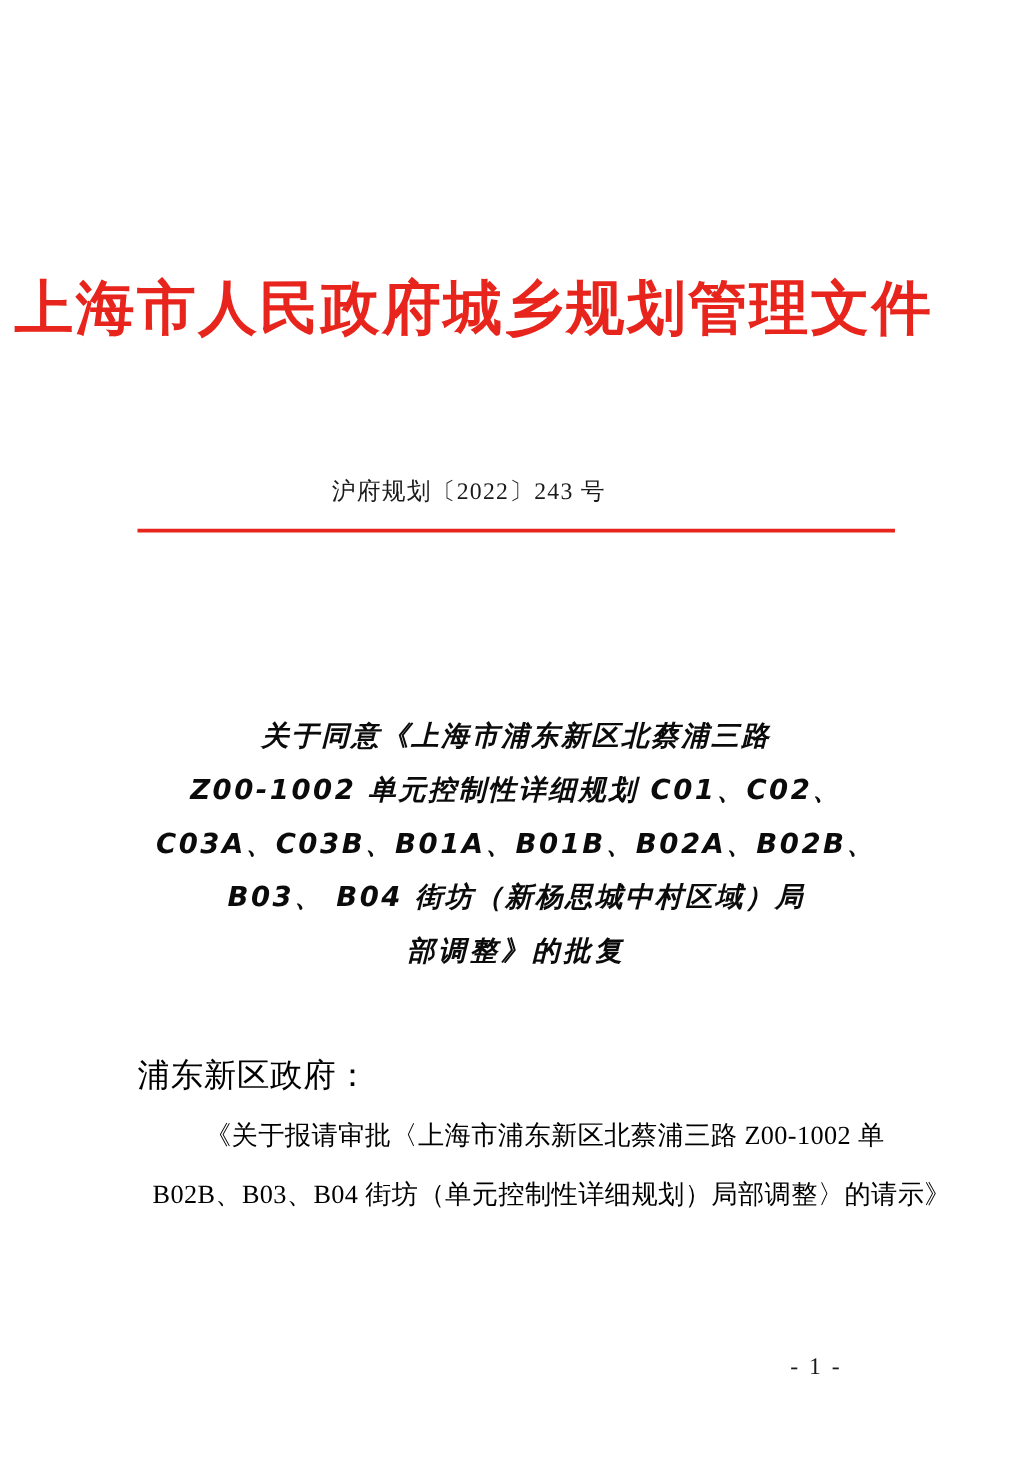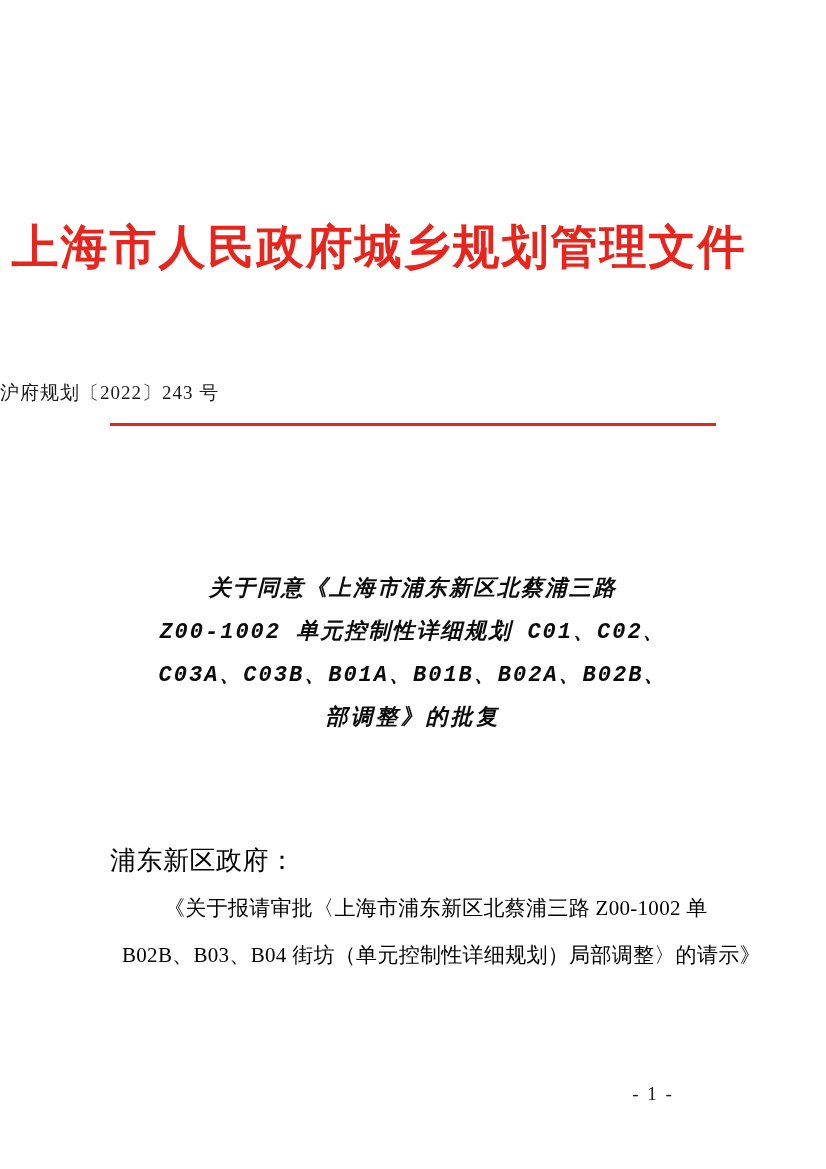--- a/index.html
+++ b/index.html
@@ -39,21 +39,21 @@
     line-height: 1.25;
     white-space: nowrap;
   }
 
   
   .docnum-wrap {
     position: absolute;
     top: 380px;
     left: 0;
     width: 750px;
-    text-align: left;
+    text-align: center;
   }
   .docnum {
     font-family: "Liberation Serif", serif;
     font-size: 19px;
     color: #1a1a1a;
     letter-spacing: 1px;
   }
 
   
   .red-rule {
@@ -76,21 +76,20 @@
     font-size: 22px;
     font-weight: bold;
     font-style: italic;
     line-height: 43px;
     letter-spacing: 2px;
     color: #0b0b0b;
   }
   .doc-title .ln {
     display: block;
     white-space: nowrap;
-    font-family: Liberation Mono, monospace;
   }
   .doc-title .ln.last {
     letter-spacing: 3px;
   }
 
   
   .salutation {
     position: absolute;
     top: 840px;
     left: 110px;
@@ -144,20 +143,21 @@
   <div class="docnum-wrap">
     <span class="docnum">沪府规划〔2022〕243 号</span>
   </div>
 
   <div class="red-rule"></div>
 
   <div class="doc-title">
     <span class="ln">关于同意《上海市浦东新区北蔡浦三路</span>
     <span class="ln">Z00-1002 单元控制性详细规划 C01、C02、</span>
     <span class="ln">C03A、C03B、B01A、B01B、B02A、B02B、</span>
+    <span class="ln">B03、 B04 街坊（新杨思城中村区域）局</span>
     <span class="ln last">部调整》的批复</span>
   </div>
 
   <div class="salutation">浦东新区政府：</div>
 
   <div class="body-para">
     <span class="l indent">《关于报请审批〈上海市浦东新区北蔡浦三路 Z00-1002 单</span>
     <span class="l">B02B、B03、B04 街坊（单元控制性详细规划）局部调整〉的请示》</span>
   </div>
 

